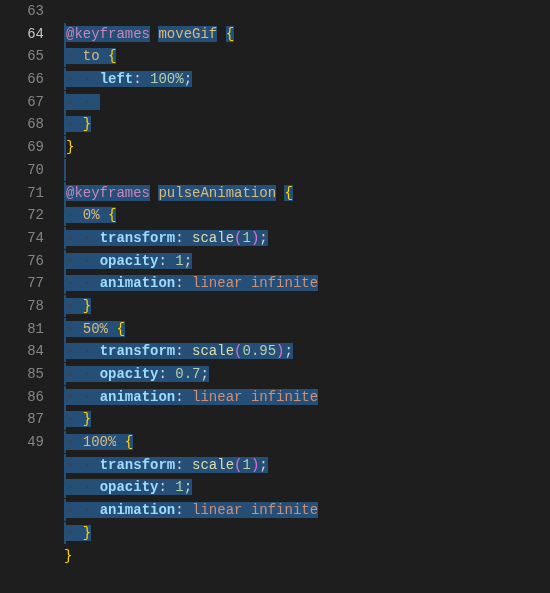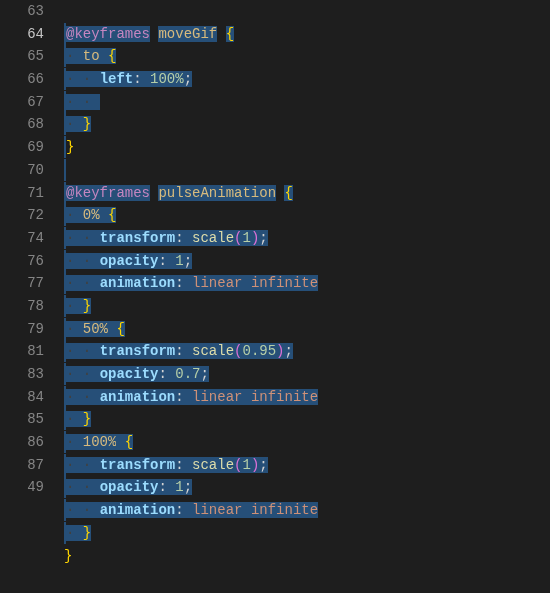--- a/index.html
+++ b/index.html
@@ -76,23 +76,21 @@
       <div class="ln">67</div>
       <div class="ln">68</div>
       <div class="ln">69</div>
       <div class="ln">70</div>
       <div class="ln">71</div>
       <div class="ln">72</div>
       <div class="ln">74</div>
       <div class="ln">76</div>
       <div class="ln">77</div>
       <div class="ln">78</div>
-      <div class="ln">79</div>
       <div class="ln">81</div>
-      <div class="ln">83</div>
       <div class="ln">84</div>
       <div class="ln">85</div>
       <div class="ln">86</div>
       <div class="ln">87</div>
       <div class="ln">49</div>
     </div>
   <div class="code" id="code"><div class="line"></div><div class="line"><span class="sel" style="display: inline-block; width: 2px; height: 22px; vertical-align: top;"></span><span class="kw-at sel">@keyframes</span><span class="space"> </span><span class="name sel">moveGif</span><span class="space"> </span><span class="brace sel">{</span></div><div class="line"><span class="sel" style="display: inline-block; width: 2px; height: 22px; vertical-align: top;"></span><span class="indent sel" style="color: rgb(64, 64, 64); letter-spacing: 0px;"><span style="color:#404040">·</span> </span><span class="name sel">to</span><span class="space sel"> </span><span class="brace sel">{</span></div><div class="line"><span class="sel" style="display: inline-block; width: 2px; height: 22px; vertical-align: top;"></span><span class="indent sel" style="color: rgb(64, 64, 64); letter-spacing: 0px;"><span style="color:#404040">·</span> <span style="color:#404040">·</span> </span><span class="prop sel">left</span><span class="punct sel">:</span><span class="space sel"> </span><span class="num sel">100%</span><span class="punct sel">;</span></div><div class="line"><span class="sel" style="display: inline-block; width: 2px; height: 22px; vertical-align: top;"></span><span class="indent sel" style="color: rgb(64, 64, 64); letter-spacing: 0px;"><span style="color:#404040">·</span> <span style="color:#404040">·</span> </span></div><div class="line"><span class="sel" style="display: inline-block; width: 2px; height: 22px; vertical-align: top;"></span><span class="indent sel" style="color: rgb(64, 64, 64); letter-spacing: 0px;"><span style="color:#404040">·</span> </span><span class="brace sel">}</span></div><div class="line"><span class="sel" style="display: inline-block; width: 2px; height: 22px; vertical-align: top;"></span><span class="brace">}</span></div><div class="line"><span class="sel" style="display: inline-block; width: 2px; height: 22px; vertical-align: top;"></span></div><div class="line"><span class="sel" style="display: inline-block; width: 2px; height: 22px; vertical-align: top;"></span><span class="kw-at sel">@keyframes</span><span class="space"> </span><span class="name sel">pulseAnimation</span><span class="space"> </span><span class="brace sel">{</span></div><div class="line"><span class="sel" style="display: inline-block; width: 2px; height: 22px; vertical-align: top;"></span><span class="indent sel" style="color: rgb(64, 64, 64); letter-spacing: 0px;"><span style="color:#404040">·</span> </span><span class="name sel">0%</span><span class="space sel"> </span><span class="brace sel">{</span></div><div class="line"><span class="sel" style="display: inline-block; width: 2px; height: 22px; vertical-align: top;"></span><span class="indent sel" style="color: rgb(64, 64, 64); letter-spacing: 0px;"><span style="color:#404040">·</span> <span style="color:#404040">·</span> </span><span class="prop sel">transform</span><span class="punct sel">:</span><span class="space sel"> </span><span class="func sel">scale</span><span class="paren sel">(</span><span class="num sel">1</span><span class="paren sel">)</span><span class="punct sel">;</span></div><div class="line"><span class="sel" style="display: inline-block; width: 2px; height: 22px; vertical-align: top;"></span><span class="indent sel" style="color: rgb(64, 64, 64); letter-spacing: 0px;"><span style="color:#404040">·</span> <span style="color:#404040">·</span> </span><span class="prop sel">opacity</span><span class="punct sel">:</span><span class="space sel"> </span><span class="num sel">1</span><span class="punct sel">;</span></div><div class="line"><span class="sel" style="display: inline-block; width: 2px; height: 22px; vertical-align: top;"></span><span class="indent sel" style="color: rgb(64, 64, 64); letter-spacing: 0px;"><span style="color:#404040">·</span> <span style="color:#404040">·</span> </span><span class="prop sel">animation</span><span class="punct sel">:</span><span class="space sel"> </span><span class="val sel">linear</span><span class="space sel"> </span><span class="val sel">infinite</span></div><div class="line"><span class="sel" style="display: inline-block; width: 2px; height: 22px; vertical-align: top;"></span><span class="indent sel" style="color: rgb(64, 64, 64); letter-spacing: 0px;"><span style="color:#404040">·</span> </span><span class="brace sel">}</span></div><div class="line"><span class="sel" style="display: inline-block; width: 2px; height: 22px; vertical-align: top;"></span><span class="indent sel" style="color: rgb(64, 64, 64); letter-spacing: 0px;"><span style="color:#404040">·</span> </span><span class="name sel">50%</span><span class="space sel"> </span><span class="brace sel">{</span></div><div class="line"><span class="sel" style="display: inline-block; width: 2px; height: 22px; vertical-align: top;"></span><span class="indent sel" style="color: rgb(64, 64, 64); letter-spacing: 0px;"><span style="color:#404040">·</span> <span style="color:#404040">·</span> </span><span class="prop sel">transform</span><span class="punct sel">:</span><span class="space sel"> </span><span class="func sel">scale</span><span class="paren sel">(</span><span class="num sel">0.95</span><span class="paren sel">)</span><span class="punct sel">;</span></div><div class="line"><span class="sel" style="display: inline-block; width: 2px; height: 22px; vertical-align: top;"></span><span class="indent sel" style="color: rgb(64, 64, 64); letter-spacing: 0px;"><span style="color:#404040">·</span> <span style="color:#404040">·</span> </span><span class="prop sel">opacity</span><span class="punct sel">:</span><span class="space sel"> </span><span class="num sel">0.7</span><span class="punct sel">;</span></div><div class="line"><span class="sel" style="display: inline-block; width: 2px; height: 22px; vertical-align: top;"></span><span class="indent sel" style="color: rgb(64, 64, 64); letter-spacing: 0px;"><span style="color:#404040">·</span> <span style="color:#404040">·</span> </span><span class="prop sel">animation</span><span class="punct sel">:</span><span class="space sel"> </span><span class="val sel">linear</span><span class="space sel"> </span><span class="val sel">infinite</span></div><div class="line"><span class="sel" style="display: inline-block; width: 2px; height: 22px; vertical-align: top;"></span><span class="indent sel" style="color: rgb(64, 64, 64); letter-spacing: 0px;"><span style="color:#404040">·</span> </span><span class="brace sel">}</span></div><div class="line"><span class="sel" style="display: inline-block; width: 2px; height: 22px; vertical-align: top;"></span><span class="indent sel" style="color: rgb(64, 64, 64); letter-spacing: 0px;"><span style="color:#404040">·</span> </span><span class="name sel">100%</span><span class="space sel"> </span><span class="brace sel">{</span></div><div class="line"><span class="sel" style="display: inline-block; width: 2px; height: 22px; vertical-align: top;"></span><span class="indent sel" style="color: rgb(64, 64, 64); letter-spacing: 0px;"><span style="color:#404040">·</span> <span style="color:#404040">·</span> </span><span class="prop sel">transform</span><span class="punct sel">:</span><span class="space sel"> </span><span class="func sel">scale</span><span class="paren sel">(</span><span class="num sel">1</span><span class="paren sel">)</span><span class="punct sel">;</span></div><div class="line"><span class="sel" style="display: inline-block; width: 2px; height: 22px; vertical-align: top;"></span><span class="indent sel" style="color: rgb(64, 64, 64); letter-spacing: 0px;"><span style="color:#404040">·</span> <span style="color:#404040">·</span> </span><span class="prop sel">opacity</span><span class="punct sel">:</span><span class="space sel"> </span><span class="num sel">1</span><span class="punct sel">;</span></div><div class="line"><span class="sel" style="display: inline-block; width: 2px; height: 22px; vertical-align: top;"></span><span class="indent sel" style="color: rgb(64, 64, 64); letter-spacing: 0px;"><span style="color:#404040">·</span> <span style="color:#404040">·</span> </span><span class="prop sel">animation</span><span class="punct sel">:</span><span class="space sel"> </span><span class="val sel">linear</span><span class="space sel"> </span><span class="val sel">infinite</span></div><div class="line"><span class="sel" style="display: inline-block; width: 2px; height: 22px; vertical-align: top;"></span><span class="indent sel" style="color: rgb(64, 64, 64); letter-spacing: 0px;"><span style="color:#404040">·</span> </span><span class="brace sel">}</span></div><div class="line"><span class="brace">}</span></div><div class="line"></div></div>
 </div>
 
 </body></html>

